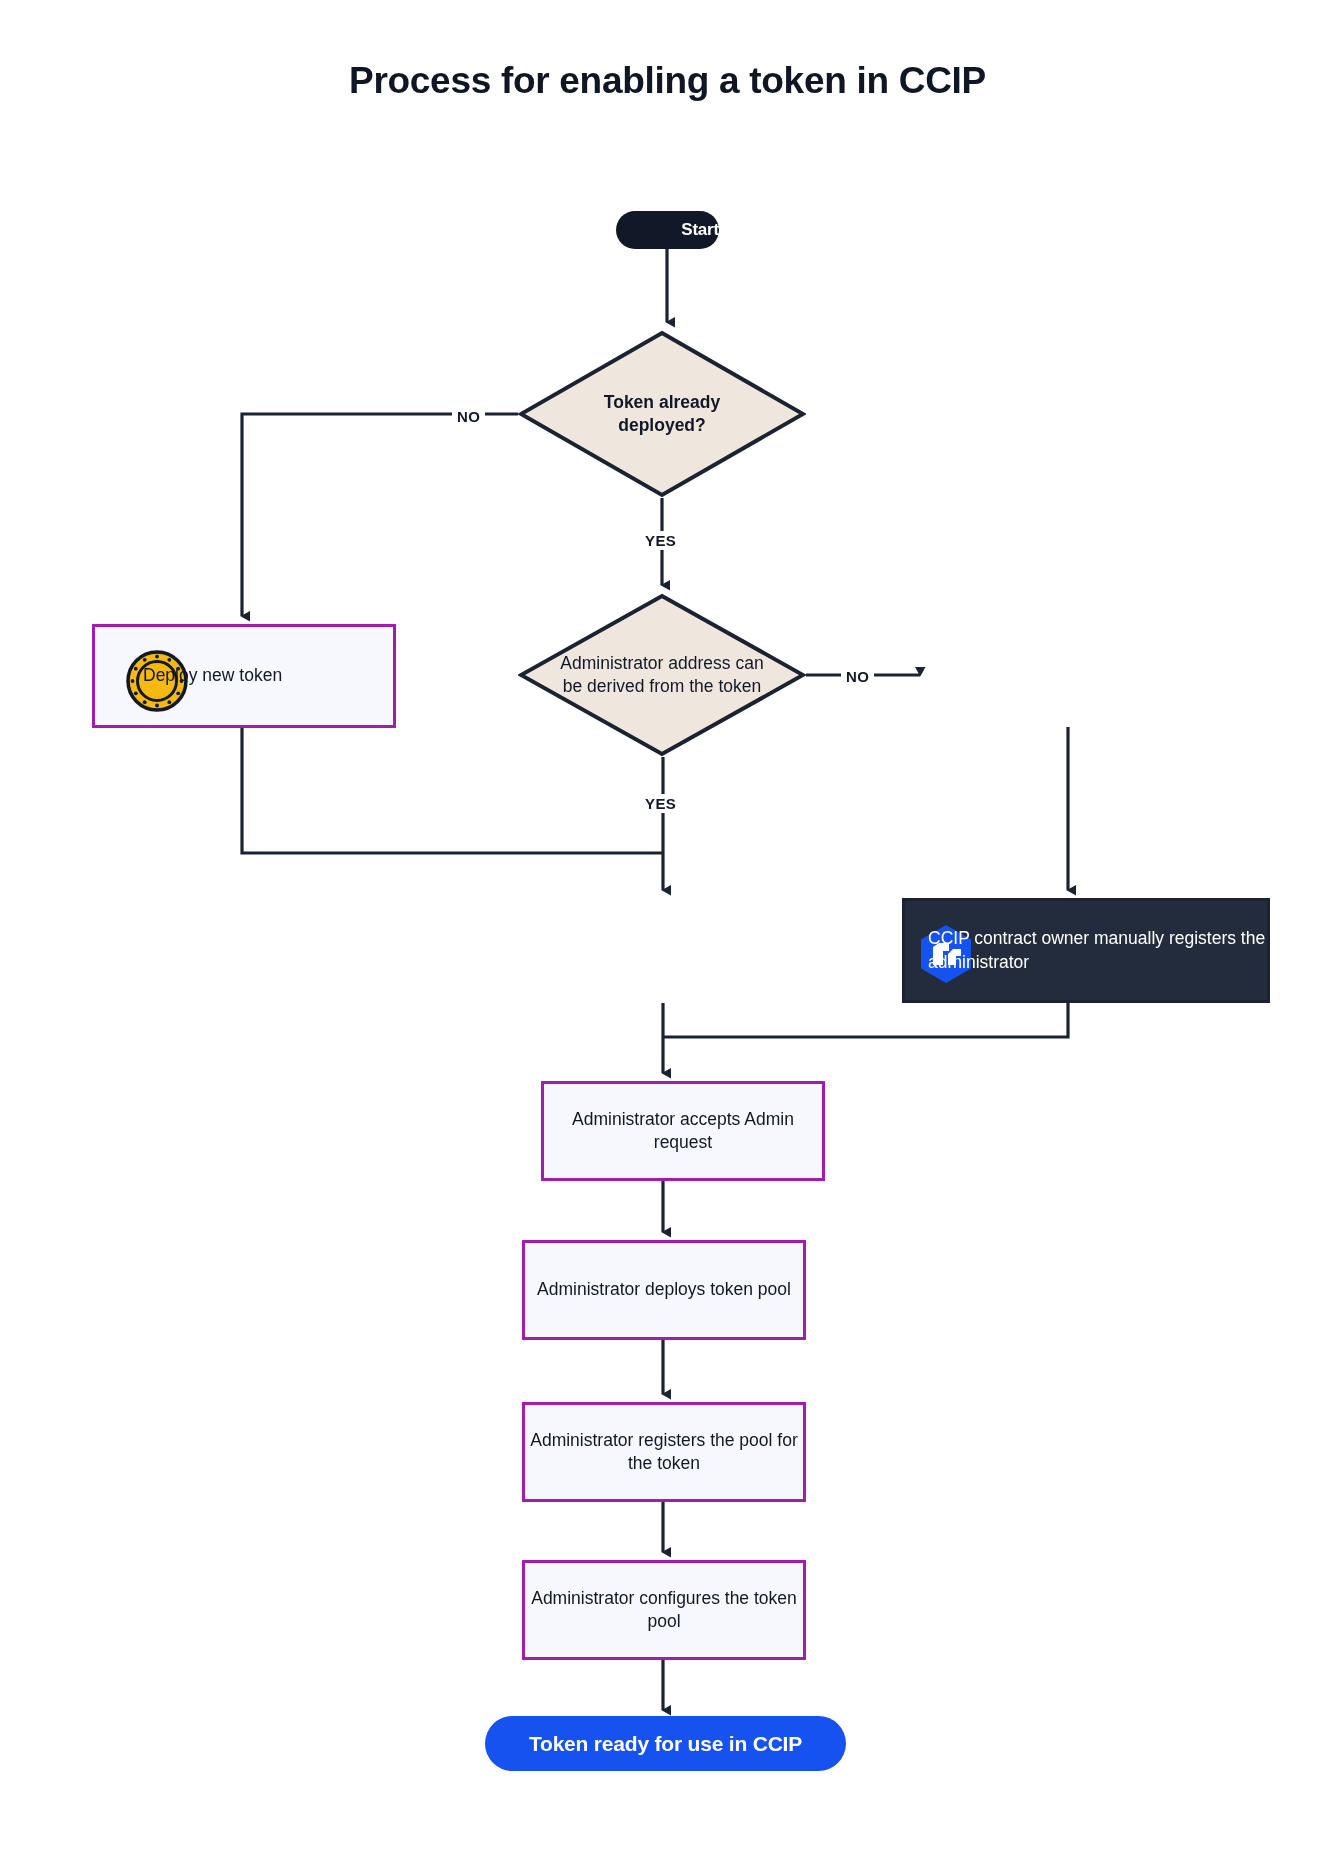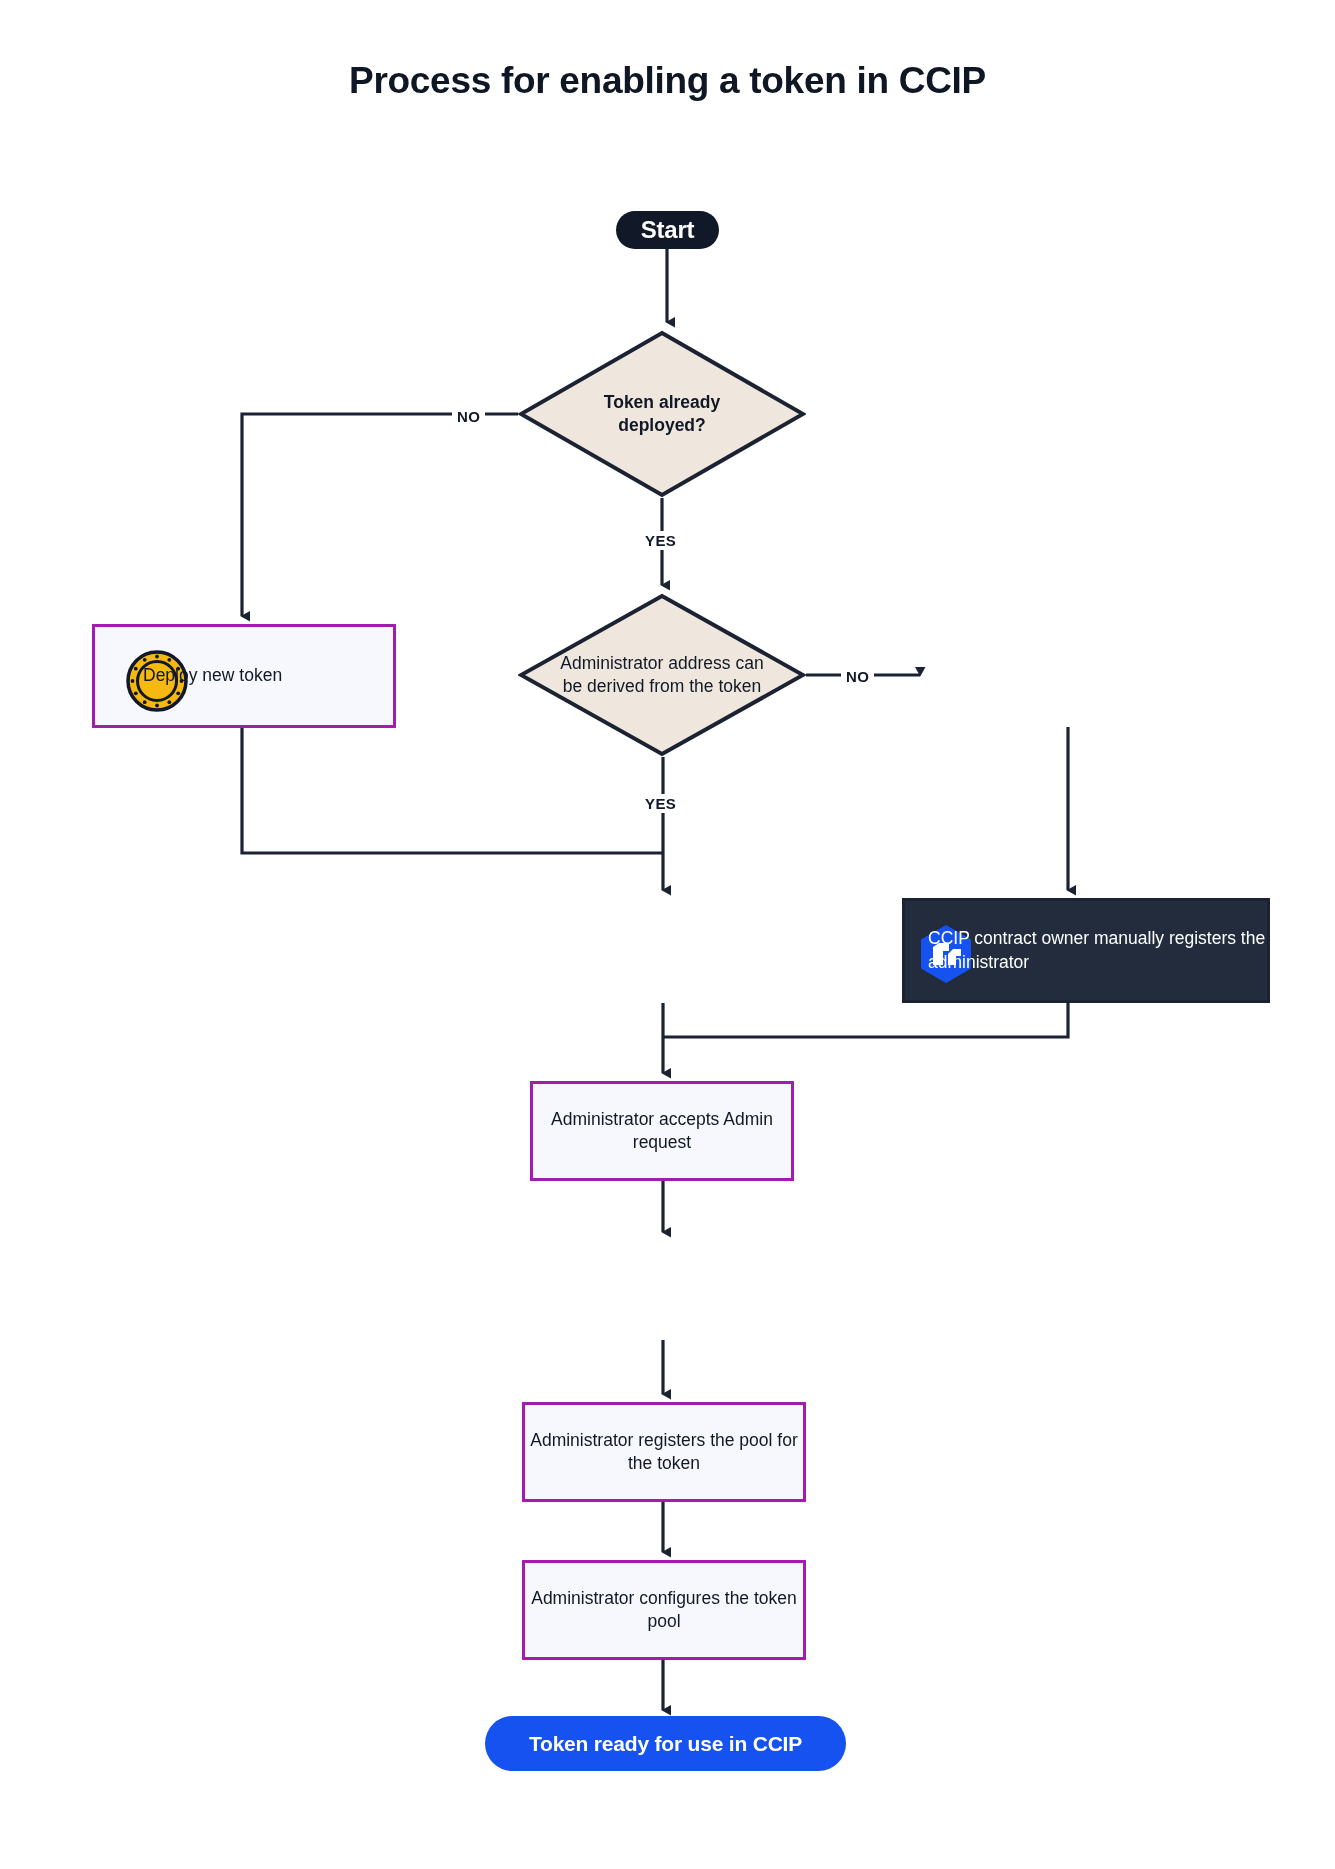--- a/index.html
+++ b/index.html
@@ -53,22 +53,23 @@
   
   .pill {
     border-radius: 999px;
     font-weight: bold;
     color: #ffffff;
   }
   #start-node {
     left: 616px; top: 211px;
     width: 103px; height: 38px;
     background: #111827;
-    font-size: 24px;
+    font-size: 17px;
     letter-spacing: -0.2px;
+    justify-content: flex-end;
   }
   #end-node {
     left: 485px; top: 1716px;
     width: 361px; height: 55px;
     background: #1652f0;
     font-size: 21px;
     letter-spacing: -0.2px;
   }
 
   
@@ -94,21 +95,21 @@
     line-height: 1.32;
   }
 
   #node-deploy-token { left: 92px; top: 624px; width: 304px; height: 104px; justify-content: flex-start; padding-left: 22px; }
   #node-deploy-token .node-label { margin-left: 26px; }
   #node-contact-chainlink { left: 928px; top: 622px; width: 288px; height: 105px; justify-content: flex-start; padding-left: 16px; }
   #node-contact-chainlink .node-label { margin-left: 20px; text-align: left; }
   #node-admin-registers-self { left: 522px; top: 898px; width: 284px; height: 105px; }
   #node-ccip-owner-registers { left: 902px; top: 898px; width: 368px; height: 105px; justify-content: flex-start; padding-left: 1px; }
   #node-ccip-owner-registers .node-label { margin-left: 22px; text-align: left; }
-  #node-admin-accepts { left: 530px; top: 1081px; width: 264px; height: 100px; }
+  #node-admin-accepts { left: 541px; top: 1081px; width: 284px; height: 100px; }
   #node-admin-deploys-pool { left: 522px; top: 1240px; width: 284px; height: 100px; }
   #node-admin-registers-pool { left: 522px; top: 1402px; width: 284px; height: 100px; align-items: center; }
   #node-admin-configures-pool { left: 522px; top: 1560px; width: 284px; height: 100px; }
 
   
   .diamond-wrap {
     position: absolute;
   }
   .diamond-wrap svg { position: absolute; left: 0; top: 0; }
   .diamond-text {
@@ -242,20 +243,23 @@
       <path d="M24,20 L34,20 L34,28 L28,28 L28,42 L18,42 L18,24 Z" fill="#ffffff"></path>
       <path d="M38,26 L46,26 L46,33 L41,33 L41,42 L33,42 L33,31 Z" fill="#ffffff"></path>
     </svg>
     <span class="node-label">CCIP contract owner manually registers the administrator</span>
   </div>
 
   <div class="node rect" id="node-admin-accepts">
     <span class="node-label">Administrator accepts Admin request</span>
   </div>
 
+  <div class="node rect" id="node-admin-deploys-pool">
+    <span class="node-label">Administrator deploys token pool</span>
+  </div>
 
   <div class="node rect" id="node-admin-registers-pool">
     <span class="node-label">Administrator registers the pool for the token</span>
   </div>
 
   <div class="node rect" id="node-admin-configures-pool">
     <span class="node-label">Administrator configures the token pool</span>
   </div>
 
   <div class="node pill" id="end-node">

